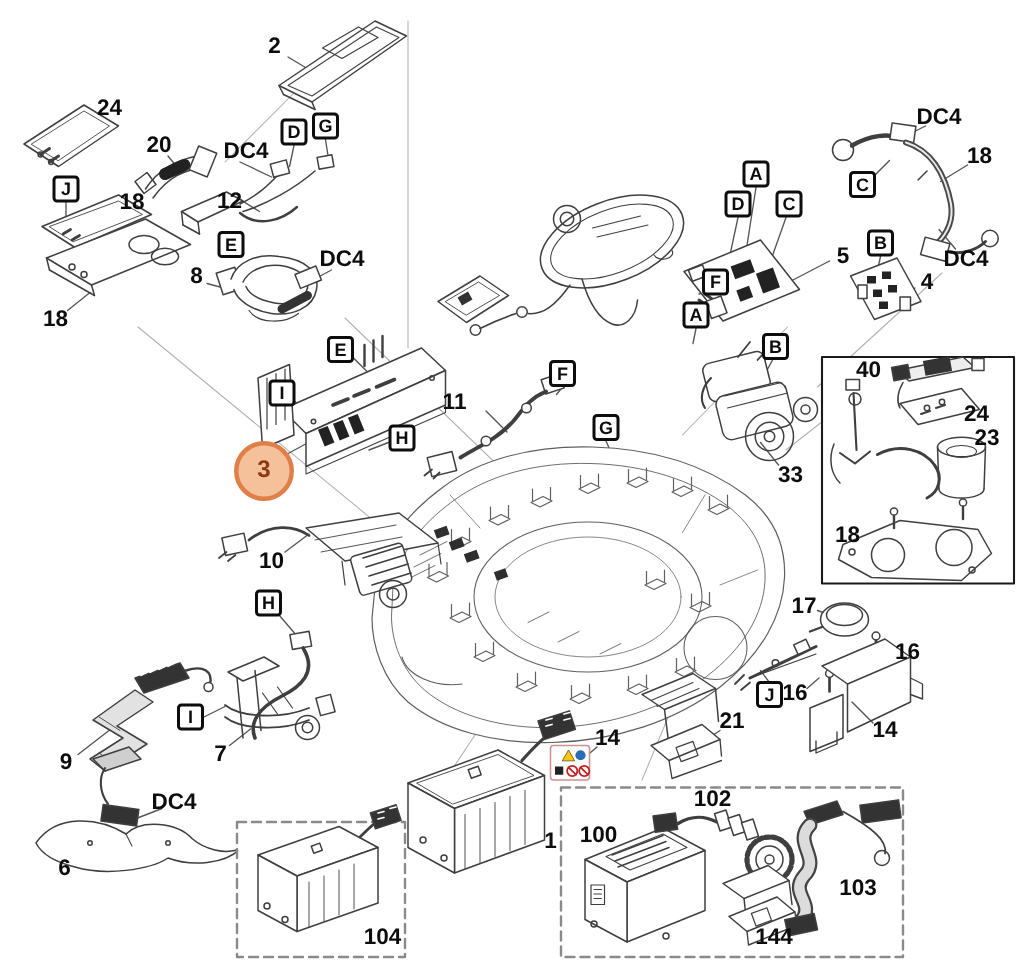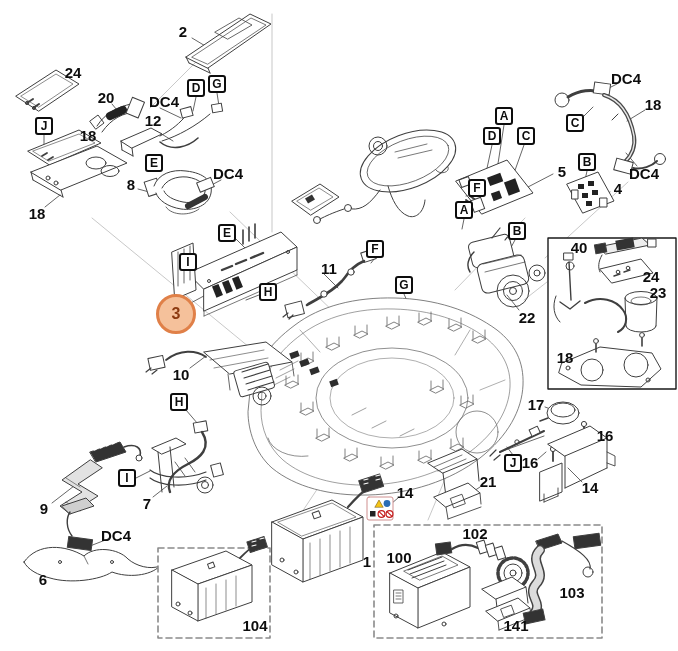--- a/index.html
+++ b/index.html
@@ -550,47 +550,47 @@
       </g>
     </g>
   </g>
 </svg>
 
 <div class="hl" style="left:176px;top:314px;background:#F5C19B;border:3px solid #E08048;color:#8C3A10;">3</div>
 
 <div class="num" style="left:183px;top:31px">2</div>
 <div class="num" style="left:73px;top:72px">24</div>
 <div class="num" style="left:106px;top:97px">20</div>
-<div class="num" style="left:153px;top:120px">12</div>
+<div class="num" style="left:153px;top:134px">12</div>
 <div class="num" style="left:88px;top:135px">18</div>
 <div class="num" style="left:131px;top:184px">8</div>
 <div class="num" style="left:37px;top:213px">18</div>
 <div class="num" style="left:653px;top:104px">18</div>
 <div class="num" style="left:562px;top:171px">5</div>
 <div class="num" style="left:618px;top:188px">4</div>
-<div class="num" style="left:329px;top:268px">11</div>
-<div class="num" style="left:527px;top:317px">22</div>
+<div class="num" style="left:303px;top:268px">11</div>
+<div class="num" style="left:527px;top:317px">33</div>
 <div class="num" style="left:579px;top:247px">40</div>
 <div class="num" style="left:651px;top:276px">24</div>
 <div class="num" style="left:658px;top:292px">23</div>
 <div class="num" style="left:565px;top:357px">18</div>
 <div class="num" style="left:181px;top:374px">10</div>
 <div class="num" style="left:147px;top:503px">7</div>
 <div class="num" style="left:44px;top:508px">9</div>
 <div class="num" style="left:43px;top:579px">6</div>
 <div class="num" style="left:405px;top:492px">14</div>
 <div class="num" style="left:488px;top:481px">21</div>
 <div class="num" style="left:536px;top:404px">17</div>
 <div class="num" style="left:605px;top:435px">16</div>
 <div class="num" style="left:530px;top:462px">16</div>
 <div class="num" style="left:590px;top:487px">14</div>
 <div class="num" style="left:367px;top:561px">1</div>
 <div class="num" style="left:399px;top:557px">100</div>
 <div class="num" style="left:475px;top:533px">102</div>
-<div class="num" style="left:516px;top:625px">141</div>
+<div class="num" style="left:516px;top:625px">144</div>
 <div class="num" style="left:572px;top:592px">103</div>
 <div class="num" style="left:255px;top:625px">104</div>
 
 <div class="num" style="left:164px;top:101px">DC4</div>
 <div class="num" style="left:228px;top:173px">DC4</div>
 <div class="num" style="left:626px;top:78px">DC4</div>
 <div class="num" style="left:644px;top:173px">DC4</div>
 <div class="num" style="left:116px;top:535px">DC4</div>
 
 <div class="lt" style="left:44px;top:126px">J</div>

